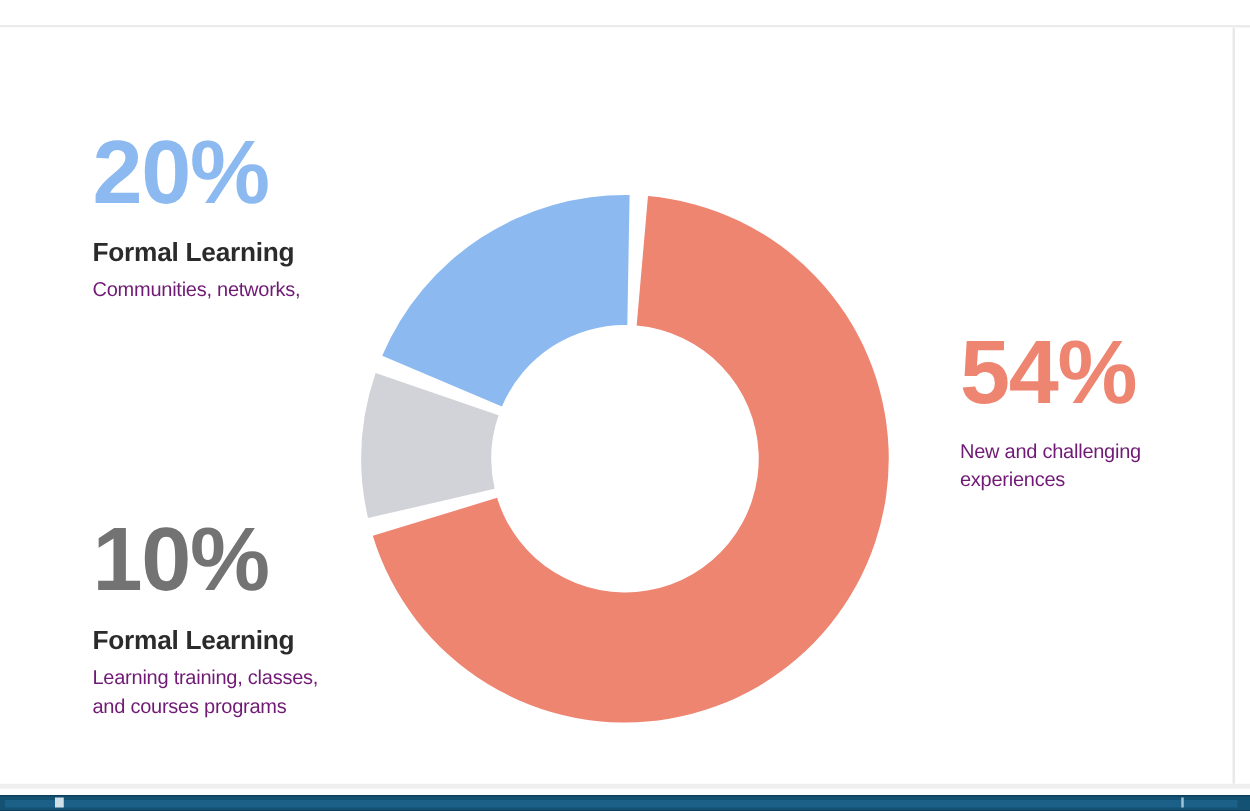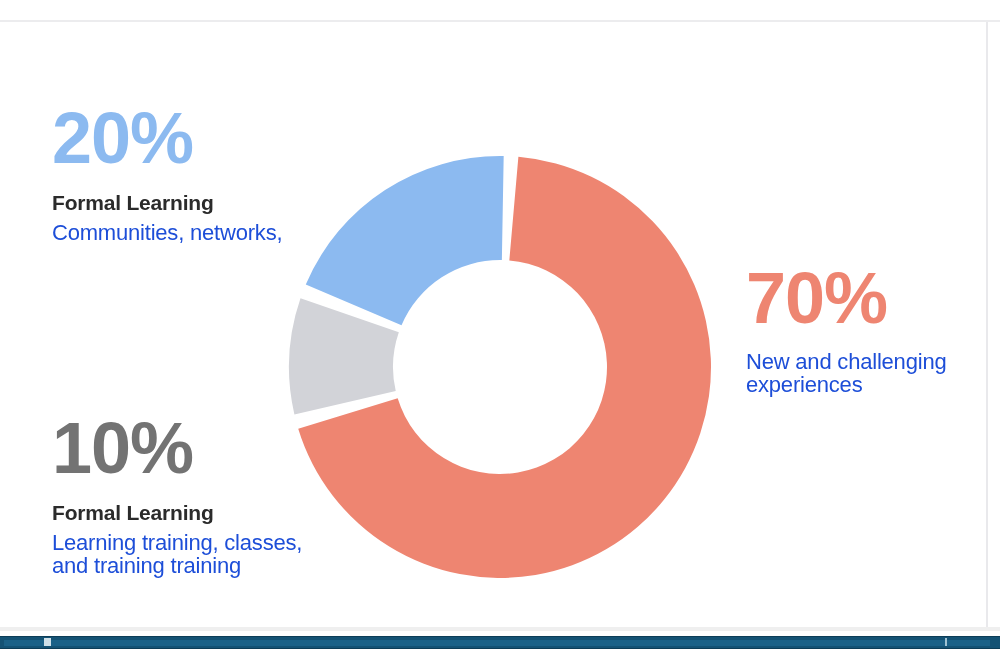--- a/index.html
+++ b/index.html
@@ -75,21 +75,21 @@
     background: #cfe0e8;
   }
   .taskbar-tick {
     position: absolute;
     left: 945px; top: 1px;
     width: 2px; height: 8px;
     background: #9fc2d3;
   }
 
   
-  .callout { position: absolute; }
+  .callout { position: absolute; margin-left: 22px; }
 
   .pct {
     font-weight: bold;
     font-size: 72px;
     line-height: 72px;
     letter-spacing: -1px;
     margin: 0 0 16px 0;
     white-space: nowrap;
   }
   .pct-blue   { color: #8CBAF0; }
@@ -98,23 +98,23 @@
 
   .heading {
     font-weight: bold;
     font-size: 21px;
     line-height: 25px;
     color: #2b2b2b;
     margin: 0 0 6px 0;
     letter-spacing: -0.2px;
   }
   .desc {
-    font-size: 22px;
+    font-size: 16px;
     line-height: 23px;
-    color: #1d4ed8;
+    color: #701a75;
     margin: 0;
     letter-spacing: -0.2px;
   }
 
   #callout-social      { left: 52px; top: 80px;  width: 300px; }
   #callout-formal      { left: 52px; top: 390px; width: 300px; }
   #callout-experiential{ left: 746px; top: 240px; width: 215px; }
 
   
   .donut-wrap {
@@ -142,26 +142,26 @@
       <div class="desc">
         <span>Communities, networks,</span><br>
       </div>
     </div>
 
     <div class="callout" id="callout-formal">
       <div class="pct pct-gray">10%</div>
       <div class="heading">Formal Learning</div>
       <div class="desc">
         <span>Learning training, classes,</span><br>
-        <span>and training training</span>
+        <span>and courses programs</span>
       </div>
     </div>
 
     <div class="callout" id="callout-experiential">
-      <div class="pct pct-salmon">70%</div>
+      <div class="pct pct-salmon">54%</div>
       <div class="desc">
         <span>New and challenging</span><br>
         <span>experiences</span>
       </div>
     </div>
 
     <div class="donut-wrap">
       <svg id="donut-svg" width="424" height="424" viewBox="0 0 424 424">
           <path d="M 230.38986171975586 1.8029187026416764 A 211 211 0 1 1 10.21969649179951 273.6904296964975 L 109.67539111195521 243.28377240533285 A 107 107 0 1 0 221.3256644739994 105.40716730418323 Z" fill="#EE8571" stroke="none"></path>
           <path d="M 6.407916330315373 259.4646724665555 A 211 211 0 0 1 12.495580548544183 143.30511940953994 L 110.82951241087311 177.16420747308422 A 107 107 0 0 0 107.74240306797982 236.06976281479353 Z" fill="#D2D3D8" stroke="none"></path>

